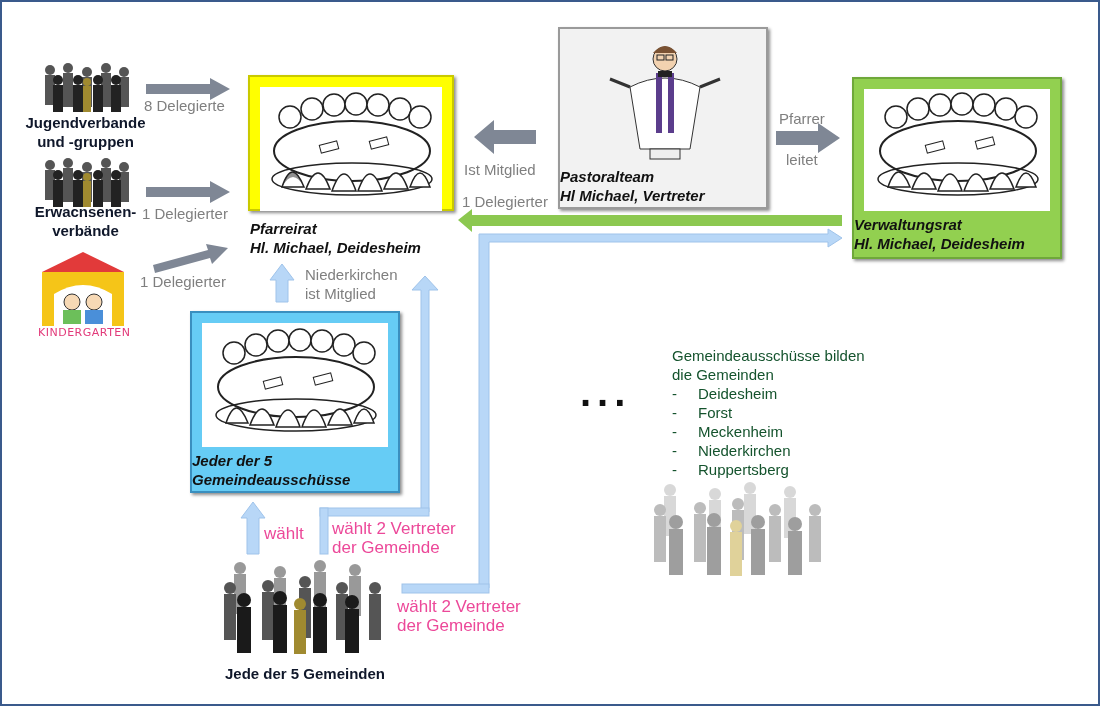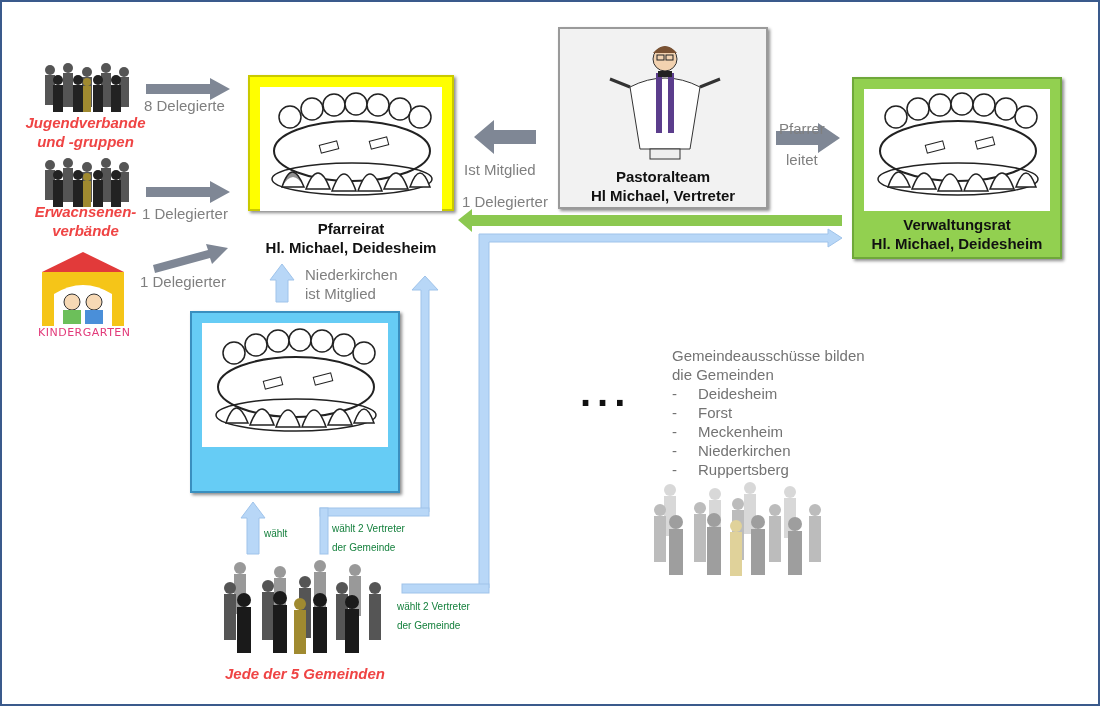--- a/index.html
+++ b/index.html
@@ -1,29 +1,29 @@
 <!DOCTYPE html>
 <html><head>
 <meta charset="utf-8">
 <style>
   html, body { margin: 0; padding: 0; }
   body { width: 1100px; height: 706px; position: relative; background: #fff; overflow: hidden;
          font-family: "Liberation Sans", sans-serif; }
   .frame { position: absolute; left: 0; top: 0; width: 1096px; height: 702px; border: 2px solid #3a5a8c; }
   .abs { position: absolute; }
   .lbl-gray { color: #7f7f7f; font-size: 15px; line-height: 19px; }
-  .lbl-dark { color: #15803d; font-size: 10px; line-height: 19px; }
-  .bold-lbl { font-weight: bold; color: #ef4444; font-size: 15px; line-height: 19px; text-align: center; font-style: italic; }
+  .lbl-dark { color: #ec4899; font-size: 17px; line-height: 19px; }
+  .bold-lbl { font-weight: bold; color: #0f172a; font-size: 15px; line-height: 19px; text-align: center; }
   .box { position: absolute; box-sizing: border-box; box-shadow: 2px 2px 3px rgba(0,0,0,0.45); }
   .box .pic { position: absolute; left: 10px; right: 10px; top: 10px; background: #fff; }
-  .box .title { position: absolute; left: 0; right: 0; text-align: center; font-weight: bold; font-size: 15px; line-height: 19px; color: #111; }
+  .box .title { position: absolute; left: 0; right: 0; font-weight: bold; font-size: 15px; line-height: 19px; color: #111; font-style: italic; }
   svg.overlay { position: absolute; left: 0; top: 0; }
   .crowd { position: absolute; }
   .dots { position: absolute; font-size: 40px; font-weight: bold; letter-spacing: 6px; color: #111; }
-  .list { position: absolute; font-size: 15px; line-height: 19px; color: #737373; }
+  .list { position: absolute; font-size: 15px; line-height: 19px; color: #14532d; }
   .list .li { display: flex; }
   .list .dash { width: 26px; }
 </style>
 </head>
 <body>
 
 <div class="frame"></div>
 
 <svg class="overlay" width="1100" height="706">
 
@@ -256,25 +256,29 @@
           <path d="M48 102 Q60 70 72 102 Z"></path>
           <path d="M74 104 Q86 70 98 104 Z"></path>
         <path d="M100 104 Q112 70 124 104 Z"></path>
           <path d="M126 102 Q138 70 150 102 Z"></path>
           <path d="M152 100 Q162 72 172 100 Z"></path>
       </g>
       <rect x="62" y="56" width="18" height="8" fill="none" stroke="#222" transform="rotate(-15 71 60)"></rect>
       <rect x="112" y="52" width="18" height="8" fill="none" stroke="#222" transform="rotate(-15 121 56)"></rect>
     </svg>
   </div>
+  <div class="title" style="top:138px;">
+    <div>Jeder der 5</div>
+    <div>Gemeindeausschüsse</div>
+  </div>
 </div>
 
 <div class="abs lbl-gray" style="left:464px;top:160px">Ist Mitglied</div>
 <div class="abs lbl-gray" style="left:462px;top:192px">1 Delegierter</div>
-<div class="abs lbl-gray" style="left:779px;top:119px">Pfarrer</div>
+<div class="abs lbl-gray" style="left:779px;top:109px">Pfarrer</div>
 <div class="abs lbl-gray" style="left:786px;top:150px">leitet</div>
 <div class="abs lbl-gray" style="left:305px;top:265px">
   <div>Niederkirchen</div>
   <div>ist Mitglied</div>
 </div>
 <div class="abs lbl-dark" style="left:264px;top:524px">wählt</div>
 <div class="abs lbl-dark" style="left:332px;top:519px">
   <div>wählt 2 Vertreter</div>
   <div>der Gemeinde</div>
 </div>

